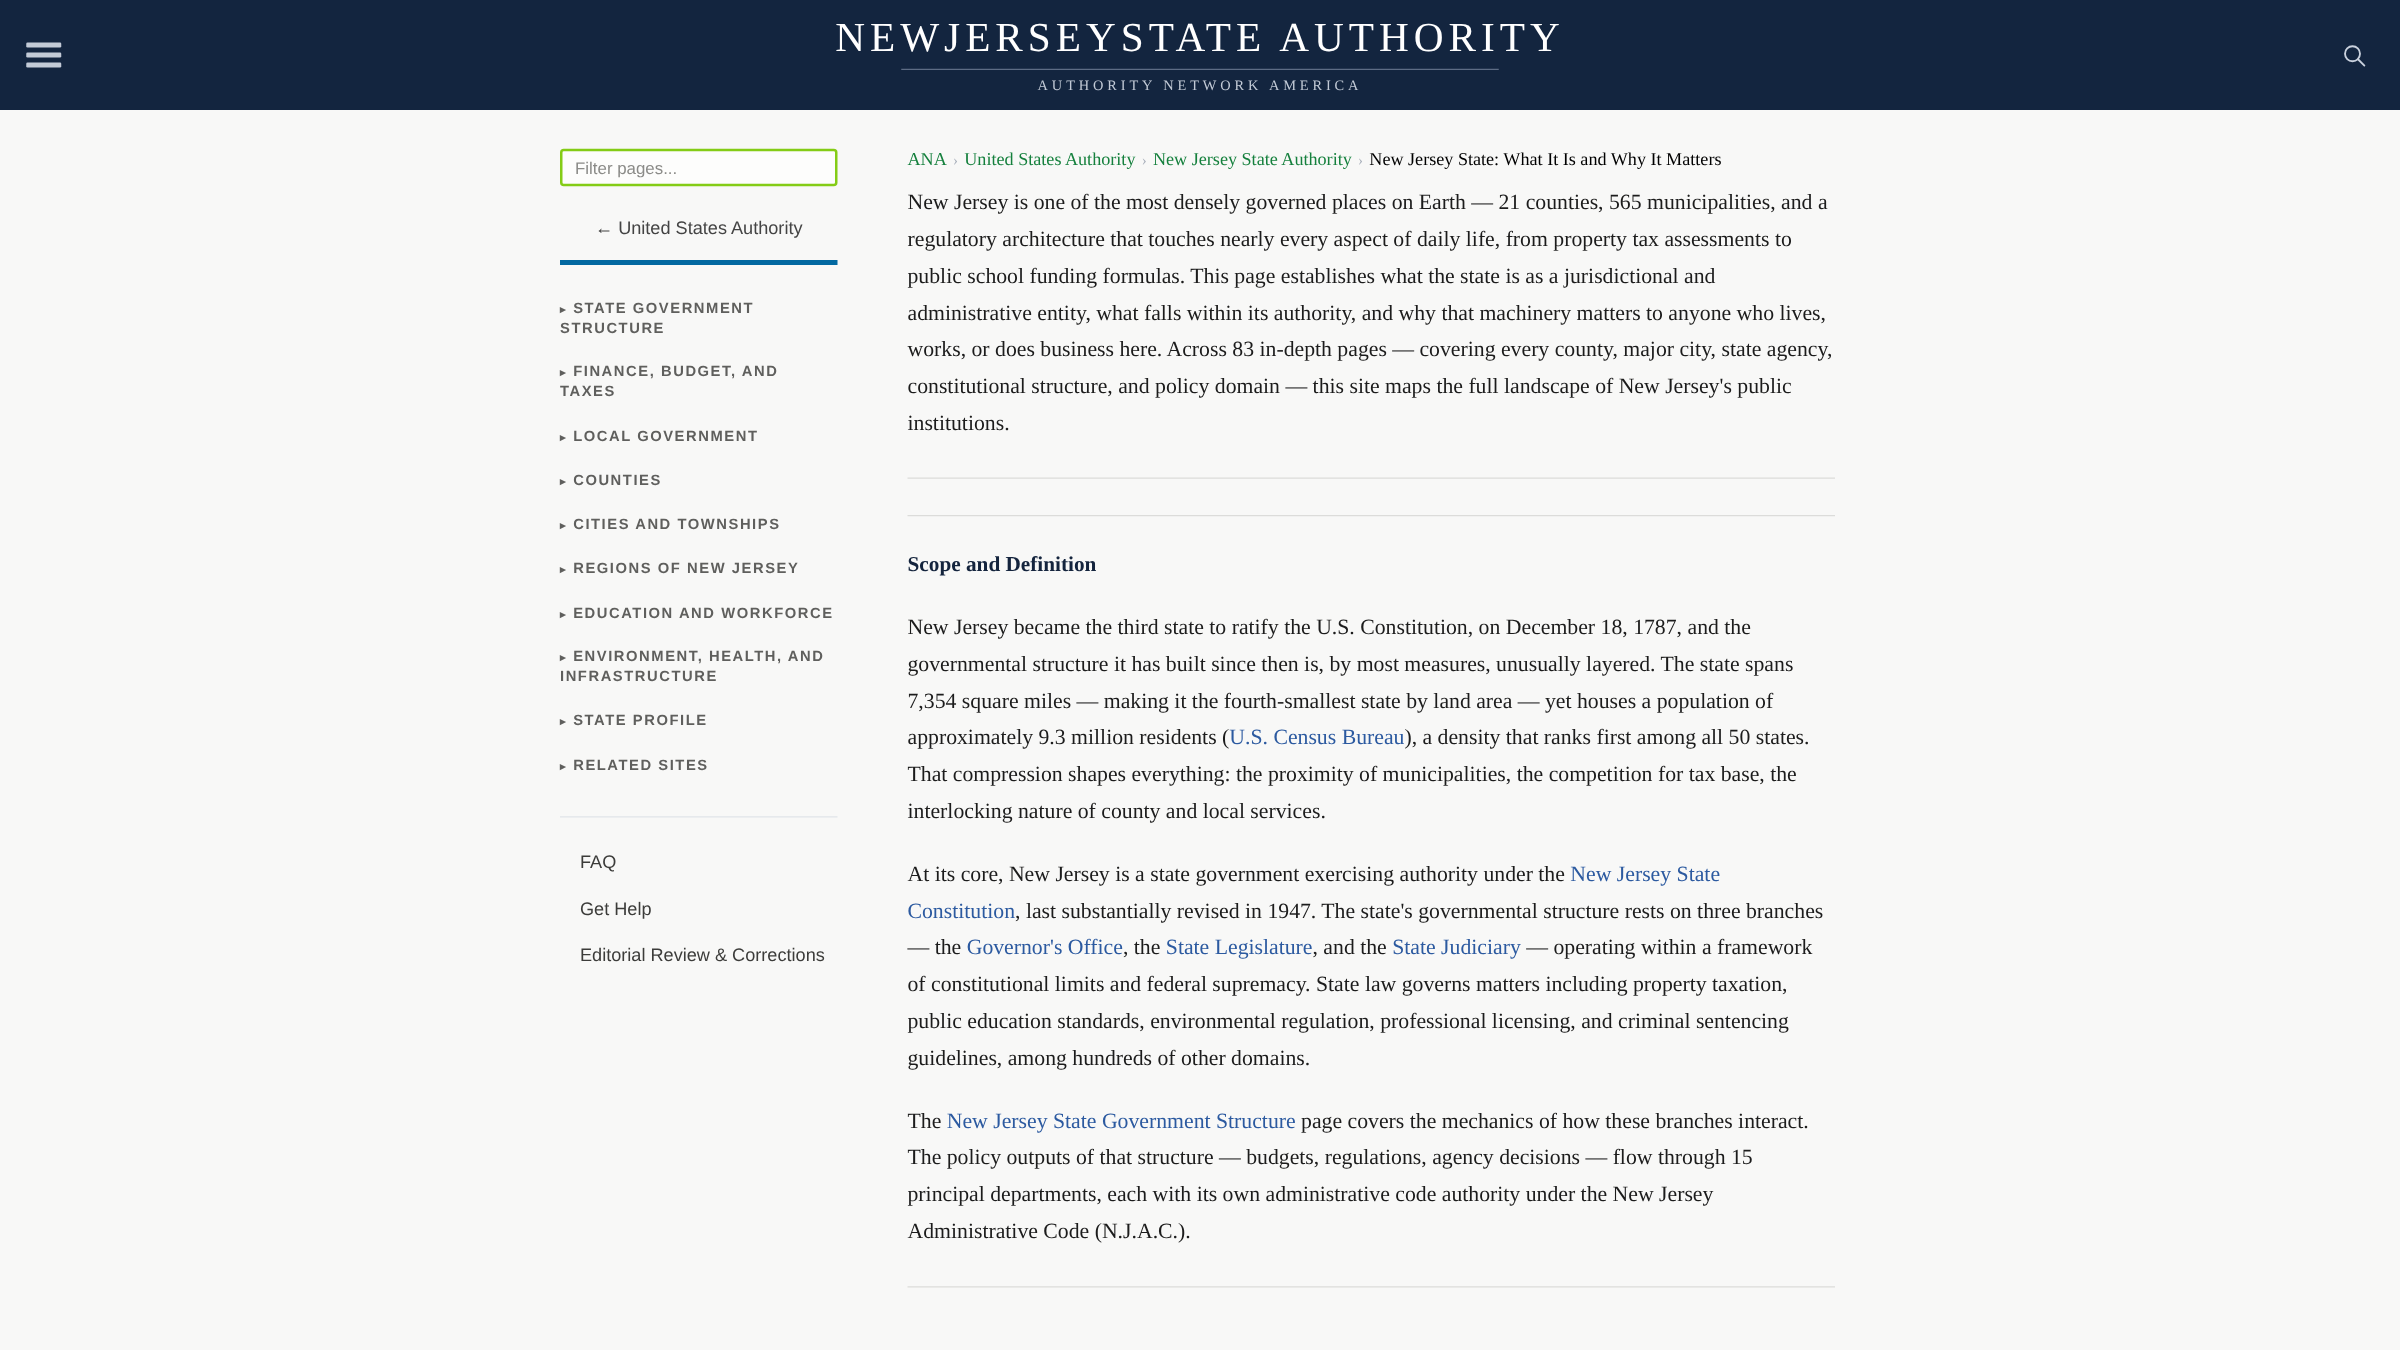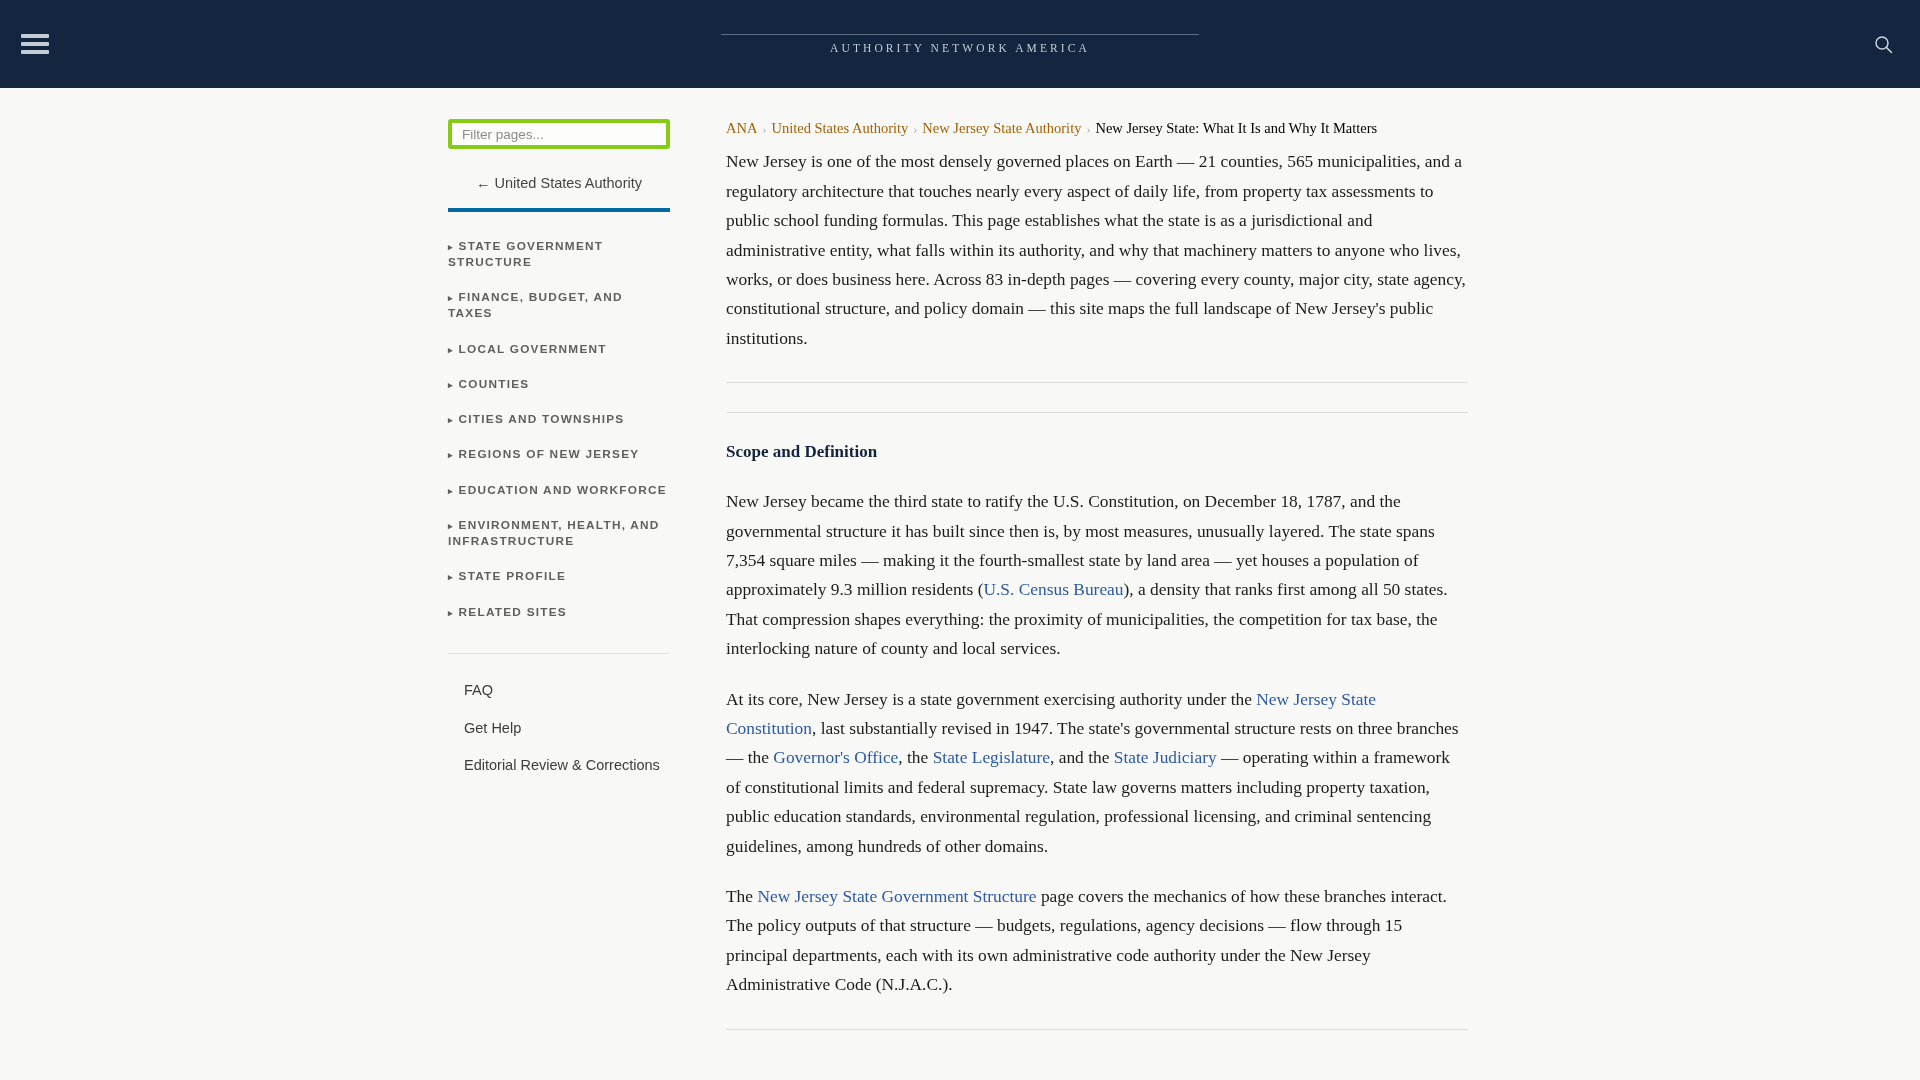--- a/index.html
+++ b/index.html
@@ -98,21 +98,21 @@
   .sidebar {
     width: 222px;
     margin-left: 448px;
     padding-top: 31px;
     flex: 0 0 auto;
   }
 
   .filter-input {
     width: 222px;
     height: 30px;
-    border: 4px solid #84cc16;
+    border: 2px solid #84cc16;
     border-radius: 3px;
     background: #fdfdfc;
     padding: 0 10px;
     font-family: "Liberation Sans", sans-serif;
     font-size: 13.5px;
     color: #3b82f6;
     outline: none;
   }
   .filter-input::placeholder { color: #8b8b88; }
 
@@ -175,21 +175,21 @@
 
   .breadcrumb {
     font-family: "Liberation Serif", serif;
     font-size: 14.5px;
     line-height: 1.4;
     color: #333;
     padding-bottom: 9px;
     white-space: nowrap;
   }
   .breadcrumb a {
-    color: #a16207;
+    color: #15803d;
     text-decoration: none;
     cursor: pointer;
   }
   .breadcrumb .sep {
     color: #aab1bc;
     font-size: 12px;
     margin: 0 5px;
   }
   .breadcrumb .current {
     color: #000000;
@@ -228,20 +228,21 @@
 
 <header class="site-header">
 
   <div class="hamburger">
     <span></span>
     <span></span>
     <span></span>
   </div>
 
   <div class="brand">
+    <div class="brand-title">NEWJERSEYSTATE AUTHORITY</div>
     <div class="brand-rule"></div>
     <div class="brand-sub">AUTHORITY NETWORK AMERICA</div>
   </div>
 
   <div class="search-btn">
     <svg width="19" height="19" viewBox="0 0 19 19" fill="none" aria-hidden="true">
       <circle cx="8" cy="8" r="6" stroke="#c9d1dd" stroke-width="1.5"></circle>
       <line x1="12.4" y1="12.4" x2="17.5" y2="17.5" stroke="#c9d1dd" stroke-width="1.5" stroke-linecap="round"></line>
     </svg>
   </div>

